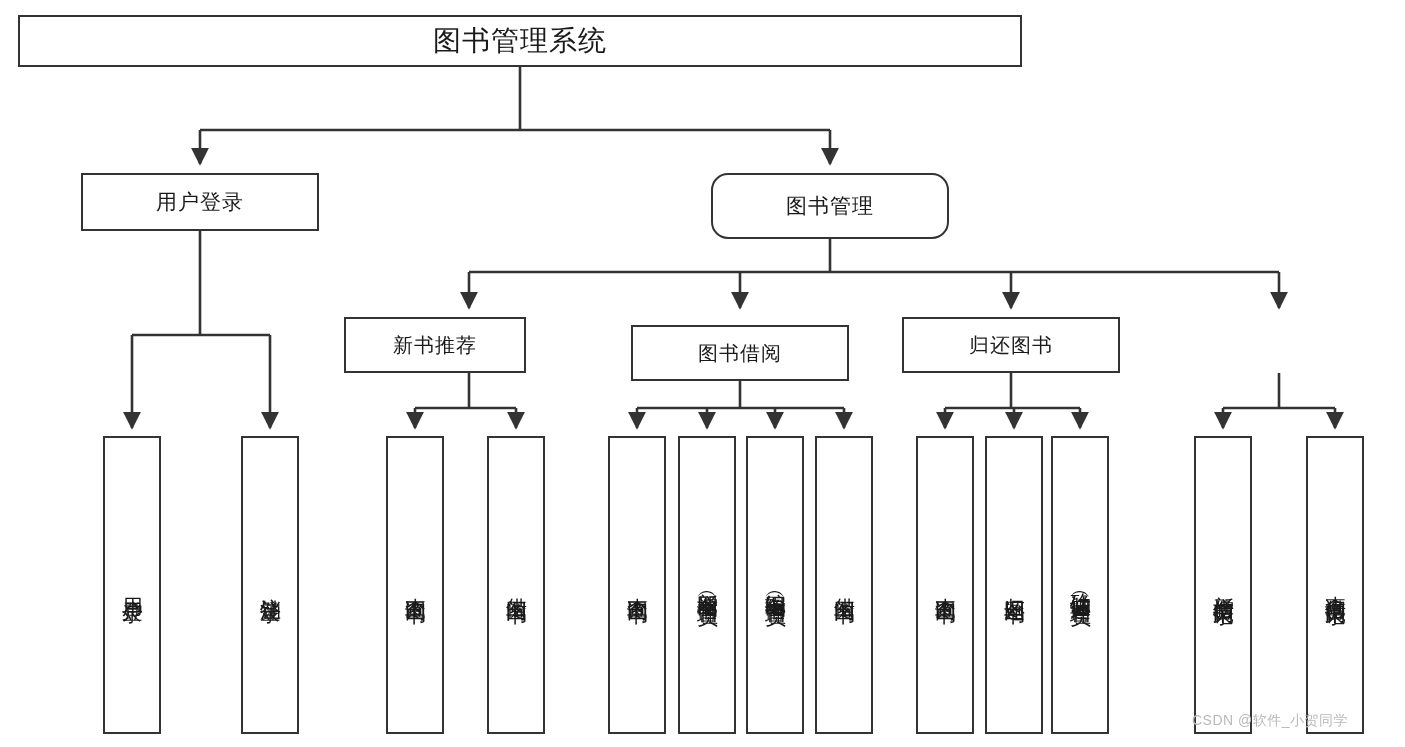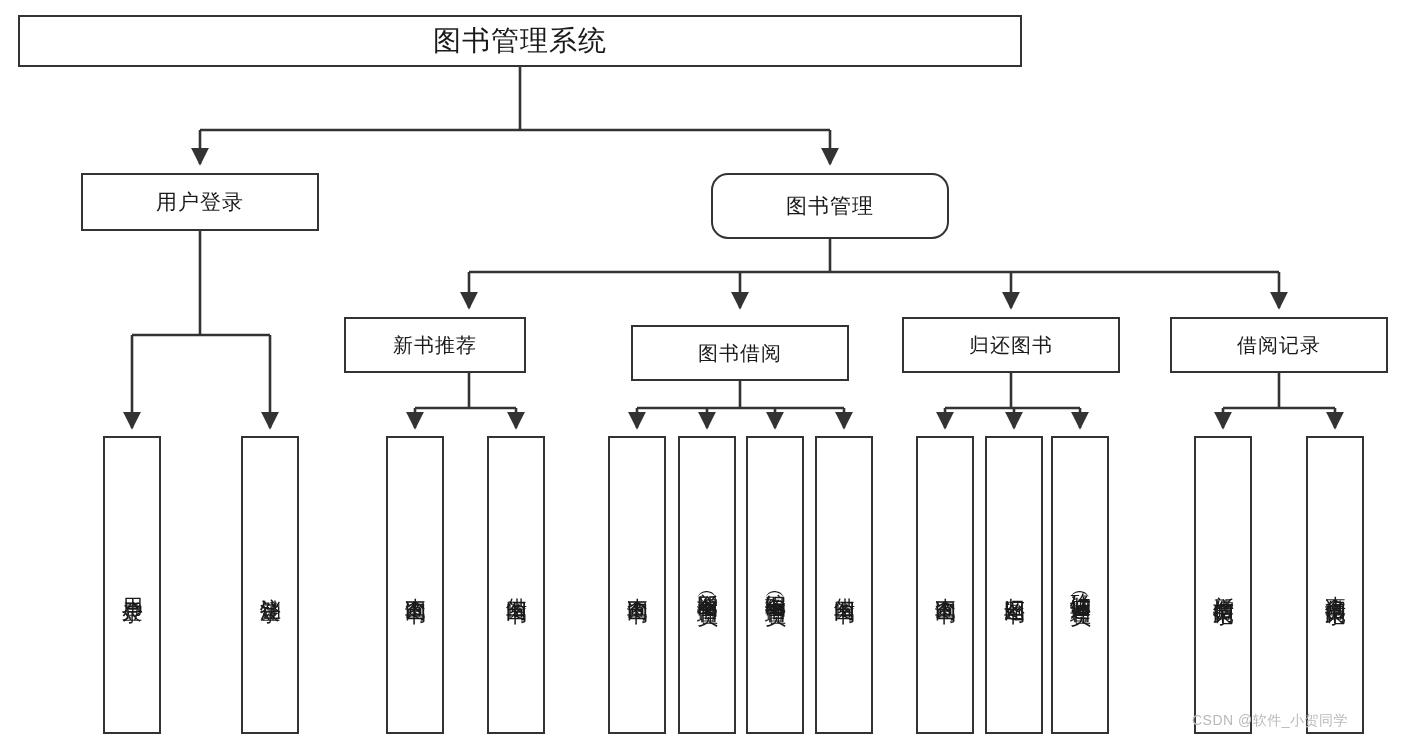--- a/index.html
+++ b/index.html
@@ -136,23 +136,20 @@
 
   <div class="node node-l2" style="left:344px; top:317px; width:182px; height:56px;">
     <span>新书推荐</span>
   </div>
   <div class="node node-l2" style="left:631px; top:325px; width:218px; height:56px;">
     <span>图书借阅</span>
   </div>
   <div class="node node-l2" style="left:902px; top:317px; width:218px; height:56px;">
     <span>归还图书</span>
   </div>
-  <div class="node node-l2" style="left:1170px; top:317px; width:218px; height:56px;">
-    <span>借阅记录</span>
-  </div>
 
   <div class="node node-leaf" style="left:103px; top:436px; width:58px; height:298px;">
     <span class="vtext">用户登录</span>
   </div>
   <div class="node node-leaf" style="left:241px; top:436px; width:58px; height:298px;">
     <span class="vtext">注销登录</span>
   </div>
 
   <div class="node node-leaf" style="left:386px; top:436px; width:58px; height:298px;">
     <span class="vtext">查询图书</span>

